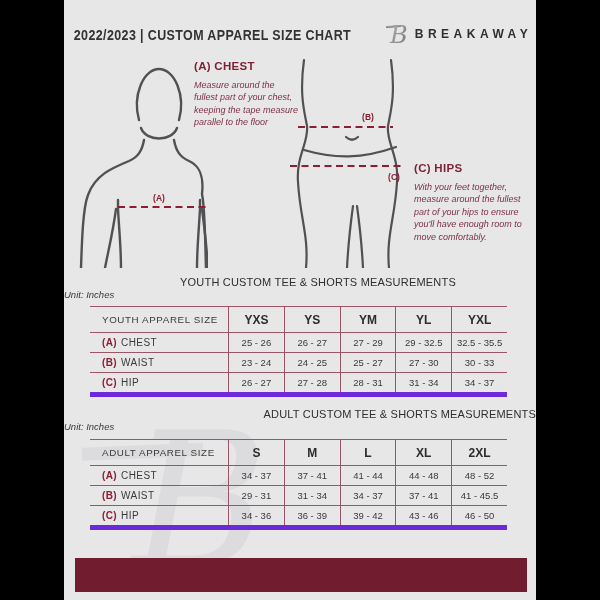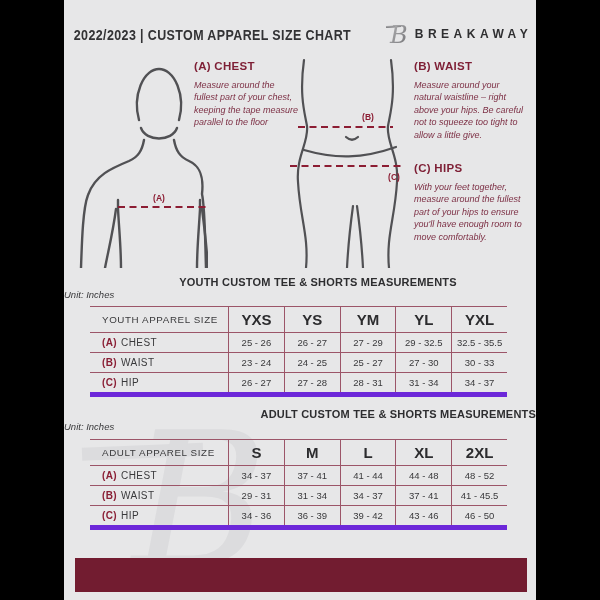--- a/index.html
+++ b/index.html
@@ -16,36 +16,36 @@
   .brand-name{font-size:12px;font-weight:bold;color:#2f2f31;letter-spacing:4.5px;white-space:nowrap;}
 
   
   .instr{position:absolute;z-index:2;}
   .instr h3{margin:0 0 7px 0;font-size:11.5px;font-weight:bold;color:#7e1f35;letter-spacing:0.3px;}
   .instr p{margin:0;font-size:9px;line-height:1.38;font-style:italic;color:#7d3045;}
 
   .fig{position:absolute;z-index:1;}
 
   
-  .tbl-title{position:absolute;left:0;right:0;text-align:center;font-size:11px;font-weight:bold;
+  .tbl-title{position:absolute;left:0;right:0;text-align:center;font-size:11px;font-weight:normal;
              color:#2e2e30;letter-spacing:0.2px;z-index:2;margin-left:36px;}
   .tbl-unit{position:absolute;left:0;right:0;text-align:left;font-size:9.5px;font-style:italic;
             color:#3a3a3c;z-index:2;}
 
   
   .size-table{position:absolute;left:26px;width:417px;display:grid;
               grid-template-columns:138px repeat(5,1fr);
               grid-template-rows:26px 20px 20px 20px;
               border-bottom:5px solid #6d28d9;z-index:2;}
   .size-table .cell{border-top:1px solid #9c5568;display:flex;align-items:center;
                     font-size:9.5px;color:#39393b;}
   .size-table .vline{border-left:1px solid #9c5568;}
   .size-table .label-cell{padding-left:12px;justify-content:flex-start;font-size:10px;letter-spacing:0.4px;}
   .size-table .head-label{font-size:9.8px;letter-spacing:0.6px;color:#3a3a3c;}
-  .size-table .head-size{justify-content:center;font-weight:bold;font-size:15px;color:#2c2c2e;}
+  .size-table .head-size{justify-content:center;font-weight:bold;font-size:12px;color:#2c2c2e;}
   .size-table .val{justify-content:center;}
   .row-prefix{font-weight:bold;color:#8a1f35;margin-right:4px;}
 
   .bottom-bar{position:absolute;left:11px;top:558px;width:452px;height:34px;background:#721c30;z-index:3;}
 
   .watermark{position:absolute;left:14px;top:408px;z-index:0;}
 </style>
 </head>
 <body>
 
@@ -102,24 +102,20 @@
         <path d="M 56,81 q 6,5.5 12,0"></path>
         <path d="M 63,150 C 60,172 58,192 57,212"></path>
         <path d="M 67,150 C 70,172 72,192 73,212"></path>
       </g>
       <line x1="8" y1="71" x2="103" y2="71" stroke="#8c1d33" stroke-width="2.2" stroke-dasharray="7 4.5"></line>
       <text x="78" y="64" text-anchor="middle" font-size="8.5" font-weight="bold" fill="#8c1d33">(B)</text>
       <line x1="0" y1="110" x2="115" y2="110" stroke="#8c1d33" stroke-width="2.2" stroke-dasharray="7 4.5"></line>
       <text x="104" y="124" text-anchor="middle" font-size="8.5" font-weight="bold" fill="#8c1d33">(C)</text>
     </svg>
 
-    <div class="instr" style="left:350px;top:60px;width:112px;">
-      <h3>(B) WAIST</h3>
-      <p>Measure around your natural waistline – right above your hips. Be careful not to squeeze too tight to allow a little give.</p>
-    </div>
 
     <div class="instr" style="left:350px;top:162px;width:118px;">
       <h3>(C) HIPS</h3>
       <p>With your feet together, measure around the fullest part of your hips to ensure you'll have enough room to move comfortably.</p>
     </div>
 
     <div class="tbl-title" style="top:276px;">YOUTH CUSTOM TEE &amp; SHORTS MEASUREMENTS</div>
     <div class="tbl-unit" style="top:289px;">Unit: Inches</div>
 
     <div class="size-table" style="top:306px;">

